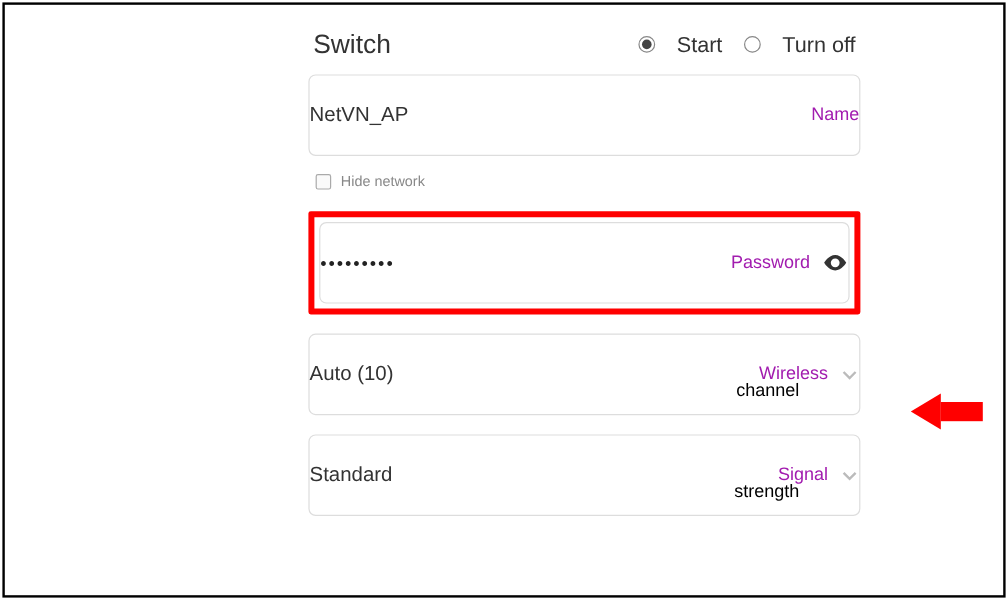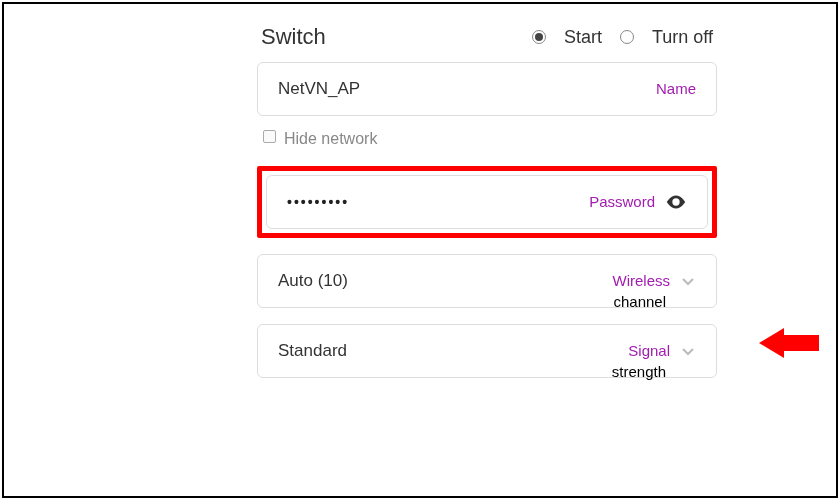--- a/index.html
+++ b/index.html
@@ -56,24 +56,24 @@
   .radio.selected::after {
     content: "";
     width: 8px;
     height: 8px;
     border-radius: 50%;
     background: #444;
   }
   .field {
     border: 1px solid #ddd;
     border-radius: 6px;
-    height: 54px;
-    display: flex;
-    align-items: center;
-    padding: 0 20px;
+    height: 68px;
+    display: flex;
+    align-items: center;
+    padding: 0 0;
     margin-bottom: 14px;
     position: relative;
     background: #fff;
   }
   .field-value {
     flex: 1;
     font-size: 17px;
     color: #333;
   }
   .field-label {
@@ -83,23 +83,23 @@
     line-height: 1.15;
     white-space: pre-line;
   }
   .chevron {
     margin-left: 10px;
     color: #bbb;
     display: inline-flex;
   }
   .hide-row {
     display: flex;
-    align-items: flex-start;
+    align-items: flex-end;
     gap: 8px;
-    font-size: 16px;
+    font-size: 12px;
     color: #888;
     margin: 4px 0 18px 6px;
   }
   .checkbox {
     width: 13px;
     height: 13px;
     border: 1px solid #aaa;
     border-radius: 2px;
     background: #fafafa;
   }

